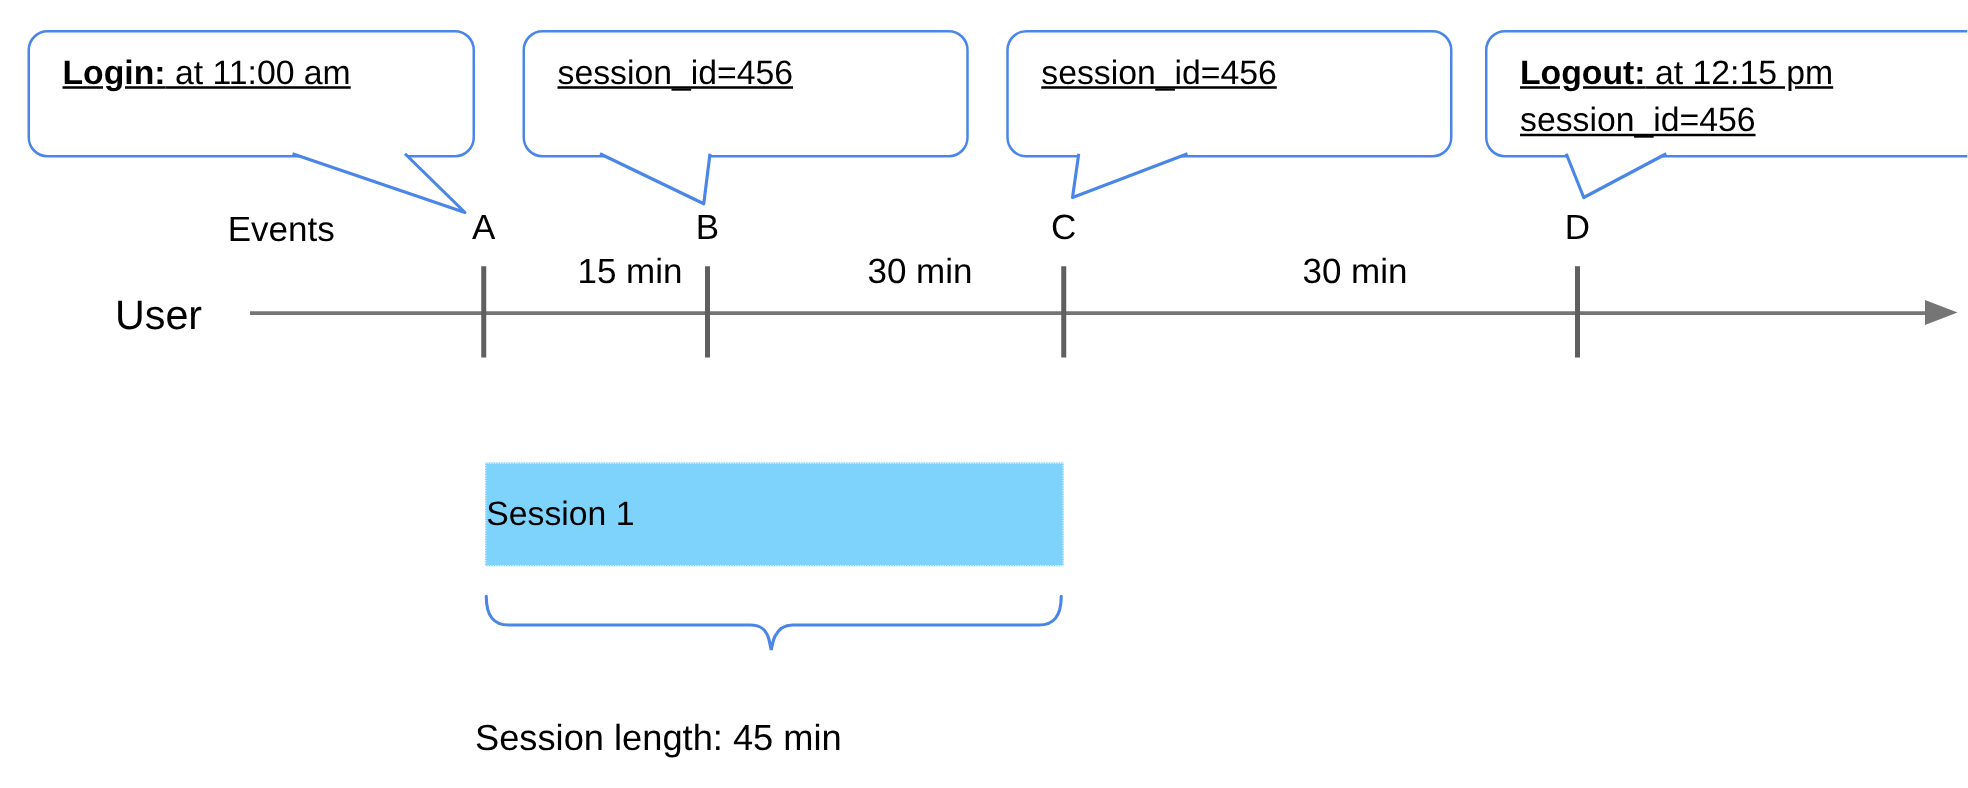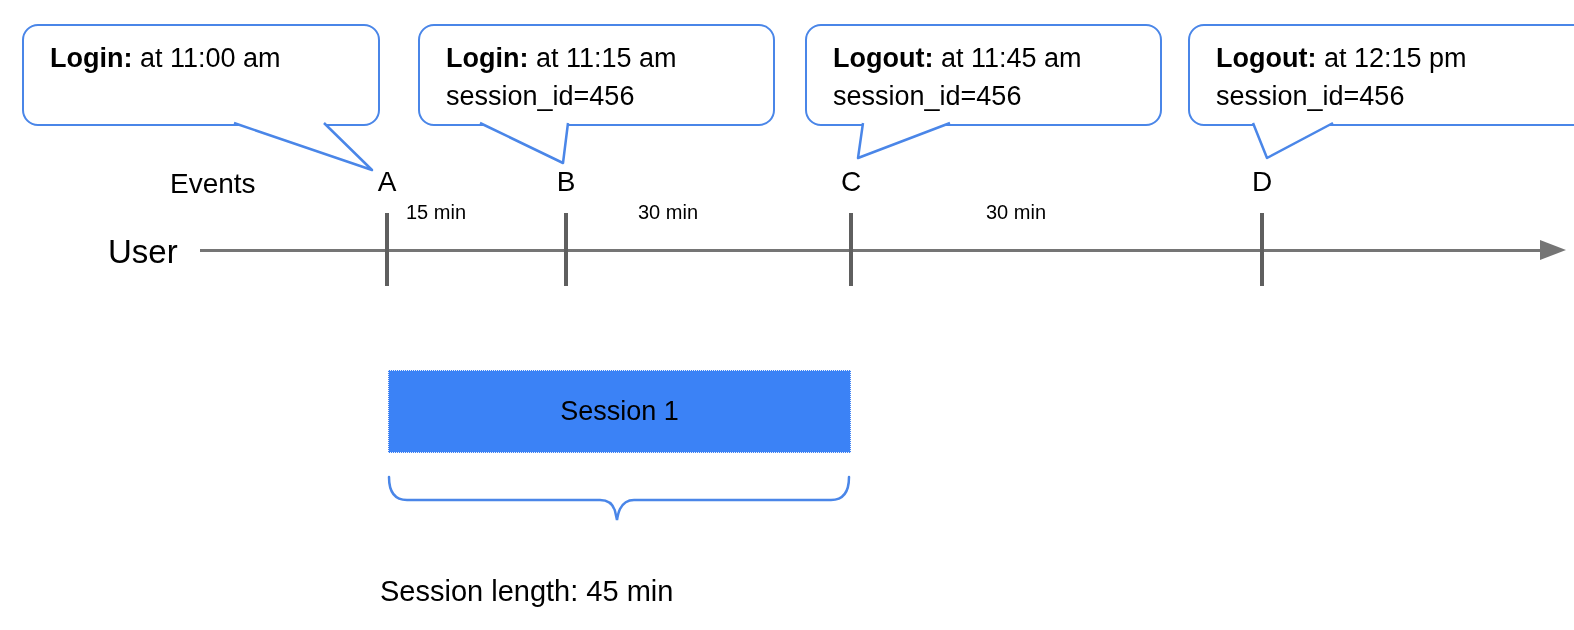--- a/index.html
+++ b/index.html
@@ -20,71 +20,69 @@
     height: 102px;
     box-sizing: border-box;
     border: 2.5px solid #4a86e8;
     border-radius: 16px;
     background: #ffffff;
     padding: 13px 10px 0 26px;
     font-size: 27px;
     line-height: 38px;
     z-index: 2;
   }
-  .bubble .line { white-space: pre; }
+  .bubble .line { white-space: pre; text-decoration: underline; }
   .bubble .prefix { font-weight: bold; }
 
   #tails { position: absolute; left: 0; top: 0; z-index: 3; pointer-events: none; }
 
   
   .tl-line { position: absolute; left: 200px; top: 249px; width: 1346px; height: 3px; background: #757575; }
   .tl-arrow {
     position: absolute; left: 1540px; top: 240px;
     width: 0; height: 0;
     border-top: 10px solid transparent;
     border-bottom: 10px solid transparent;
     border-left: 26px solid #757575;
   }
   .tick { position: absolute; top: 213px; width: 4px; height: 73px; background: #5f5f5f; }
   .marker-label { position: absolute; top: 166px; width: 40px; text-align: center; font-size: 28px; }
-  .interval-label { position: absolute; top: 201px; width: 140px; text-align: left; font-size: 20px; }
-  .events-label { position: absolute; top: 168px; left: 170px; width: 110px; font-size: 28px; }
-  .user-label { position: absolute; top: 233px; left: 108px; font-size: 33px; }
+  .interval-label { position: absolute; top: 201px; width: 140px; text-align: right; font-size: 28px; }
+  .events-label { position: absolute; top: 168px; left: 170px; width: 110px; text-align: center; font-size: 28px; }
+  .user-label { position: absolute; top: 233px; left: 92px; font-size: 33px; }
 
   
   .session-box {
     position: absolute; left: 388px; top: 370px; width: 463px; height: 83px;
-    background: #3b82f6;
+    background: #7dd3fc;
     border: 1px dotted #eef2fb;
     box-sizing: border-box;
-    display: flex; align-items: center; justify-content: center;
+    display: flex; align-items: center; justify-content: flex-start;
     font-size: 27px;
   }
 
   #brace { position: absolute; left: 380px; top: 468px; pointer-events: none; }
 
   .session-length {
     position: absolute; left: 380px; top: 575px; width: 475px;
     text-align: left; font-size: 29px;
   }
 </style>
 </head>
 <body>
 
 <div id="canvas">
 
   <div class="bubble" style="left:22px; width:358px;">
     <div class="line"><span class="prefix">Login:</span><span> at 11:00 am</span></div>
   </div>
   <div class="bubble" style="left:418px; width:357px;">
-    <div class="line"><span class="prefix">Login:</span><span> at 11:15 am</span></div>
     <div class="line">session_id=456</div>
   </div>
   <div class="bubble" style="left:805px; width:357px;">
-    <div class="line"><span class="prefix">Logout:</span><span> at 11:45 am</span></div>
     <div class="line">session_id=456</div>
   </div>
   <div class="bubble" style="left:1188px; width:422px;">
     <div class="line"><span class="prefix">Logout:</span><span> at 12:15 pm</span></div>
     <div class="line">session_id=456</div>
   </div>
 
   <svg id="tails" width="1574" height="630">
     <path d="M 234 123 L 372 170 L 324 123" fill="#ffffff" stroke="#4a86e8" stroke-width="2.5" stroke-linejoin="round"></path>
     <path d="M 480 123 L 563 163 L 568 123" fill="#ffffff" stroke="#4a86e8" stroke-width="2.5" stroke-linejoin="round"></path>

